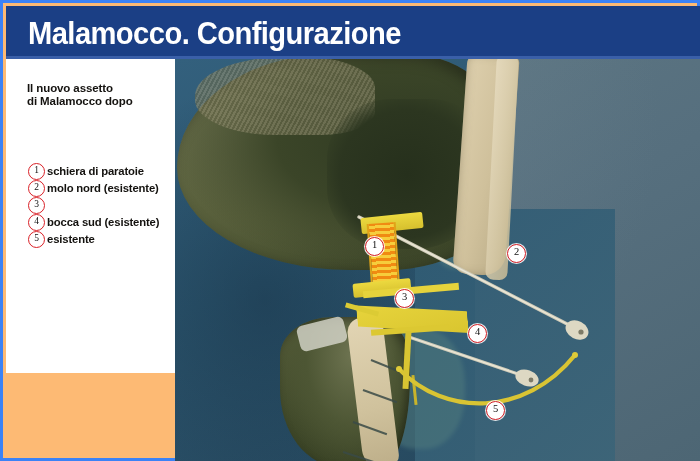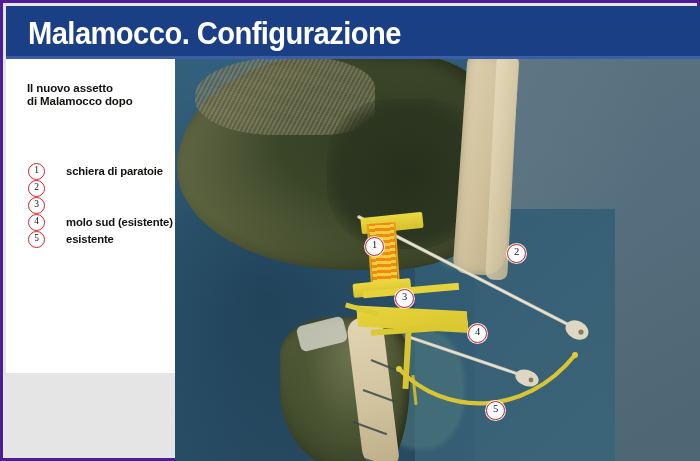--- a/index.html
+++ b/index.html
@@ -1,20 +1,20 @@
 <!DOCTYPE html>
 <html><head>
 <meta charset="utf-8">
 <style>
   html,body{margin:0;padding:0;background:#fff;}
   body{width:700px;height:461px;overflow:hidden;
        font-family:"Liberation Sans","DejaVu Sans",sans-serif;}
 
-  #slide{position:relative;width:700px;height:461px;background:#e5e5e5;
-         box-sizing:border-box;border:3px solid #4c1d95;}
+  #slide{position:relative;width:700px;height:461px;background:#fdba74;
+         box-sizing:border-box;border:3px solid #3b82f6;}
 
   
   #header{position:absolute;left:3px;top:3px;width:694px;height:53px;
           background:#1b3f85;overflow:hidden;}
   #header-accent{position:absolute;left:0;bottom:0;width:100%;height:3px;
                  background:#3a5fa8;}
   #title{position:absolute;left:22px;top:10px;color:#ffffff;
          font-size:31px;font-weight:bold;letter-spacing:-0.6px;
          font-family:"Liberation Sans","DejaVu Sans",sans-serif;
          white-space:nowrap;transform:scaleX(0.94);transform-origin:left center;}
@@ -26,21 +26,21 @@
          font-size:11.5px;font-weight:bold;color:#14120f;line-height:13.3px;
          letter-spacing:-0.1px;}
   #intro div{white-space:nowrap;}
 
   #key-list{position:absolute;left:22px;top:104px;width:150px;}
   .key-row{display:flex;align-items:center;height:16px;margin-bottom:1px;}
   .key-badge{flex:0 0 auto;width:15px;height:15px;border-radius:50%;
              border:1.4px solid #d91f26;background:#ffffff;color:#111111;
              font-size:9.5px;line-height:12.5px;text-align:center;
              font-family:"Liberation Serif","DejaVu Serif",serif;}
-  .key-text{margin-left:21px;font-size:11.3px;font-weight:bold;color:#14120f;
+  .key-text{margin-left:2px;font-size:11.3px;font-weight:bold;color:#14120f;
             white-space:nowrap;letter-spacing:-0.15px;}
 
   
   #map{position:absolute;left:172px;top:56px;width:525px;height:402px;
        overflow:hidden;background:#2e5871;}
 
   
   .sea-open{position:absolute;right:0;top:0;width:330px;height:402px;
             background:
               radial-gradient(ellipse at 20% 15%, rgba(120,140,150,.22), transparent 60%),
@@ -160,27 +160,28 @@
       <div>di Malamocco dopo</div>
     </div>
 
     <div id="key-list">
       <div class="key-row">
         <div class="key-badge">1</div>
         <div class="key-text">schiera di paratoie</div>
       </div>
       <div class="key-row">
         <div class="key-badge">2</div>
+        <div class="key-text">molo nord (esistente)</div>
       </div>
       <div class="key-row">
         <div class="key-badge">3</div>
       </div>
       <div class="key-row">
         <div class="key-badge">4</div>
-        <div class="key-text">molo sud (esistente)</div>
+        <div class="key-text">bocca sud (esistente)</div>
       </div>
       <div class="key-row">
         <div class="key-badge">5</div>
         <div class="key-text">esistente</div>
       </div>
     </div>
 
   </div>
 
   <div id="map">

